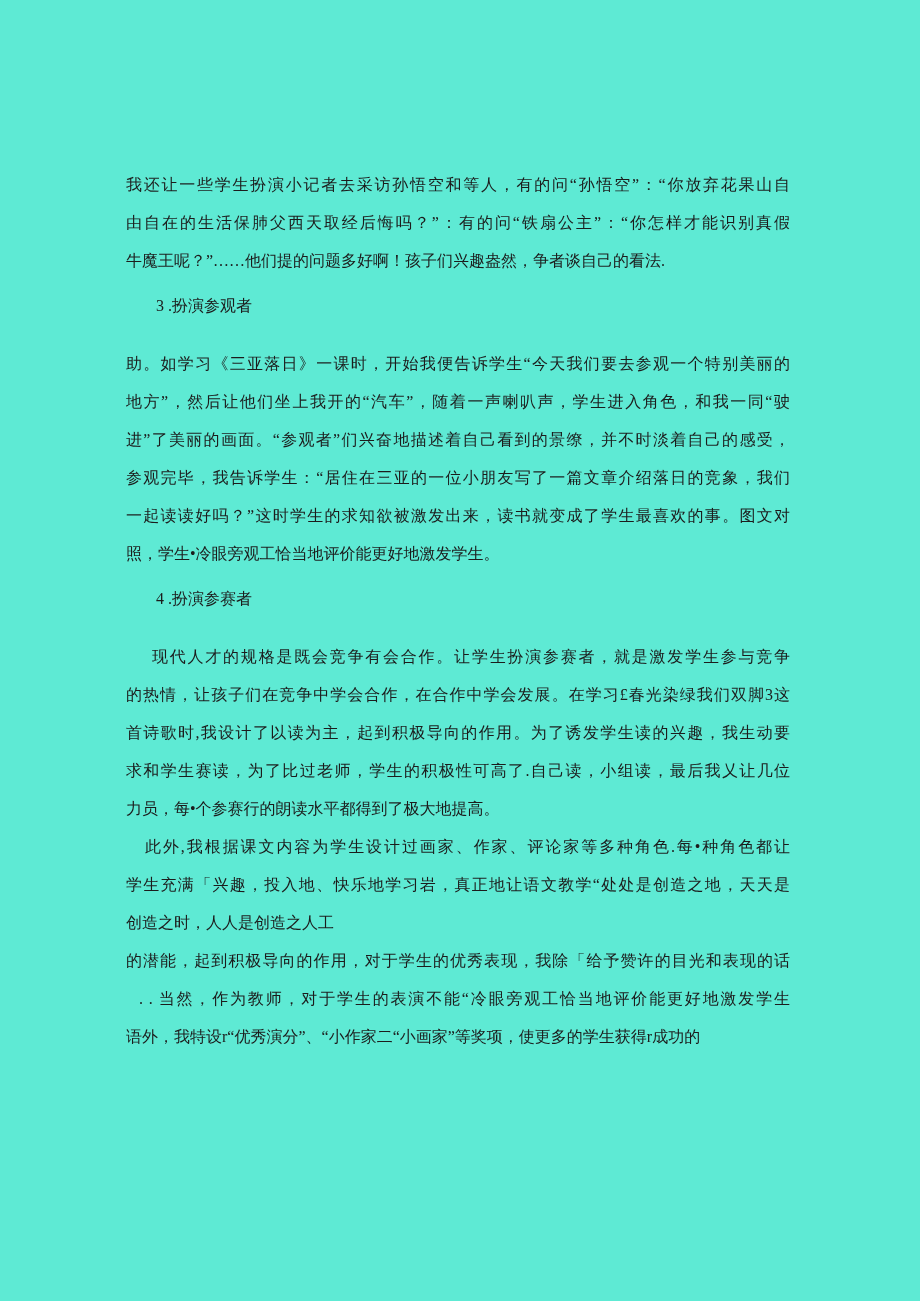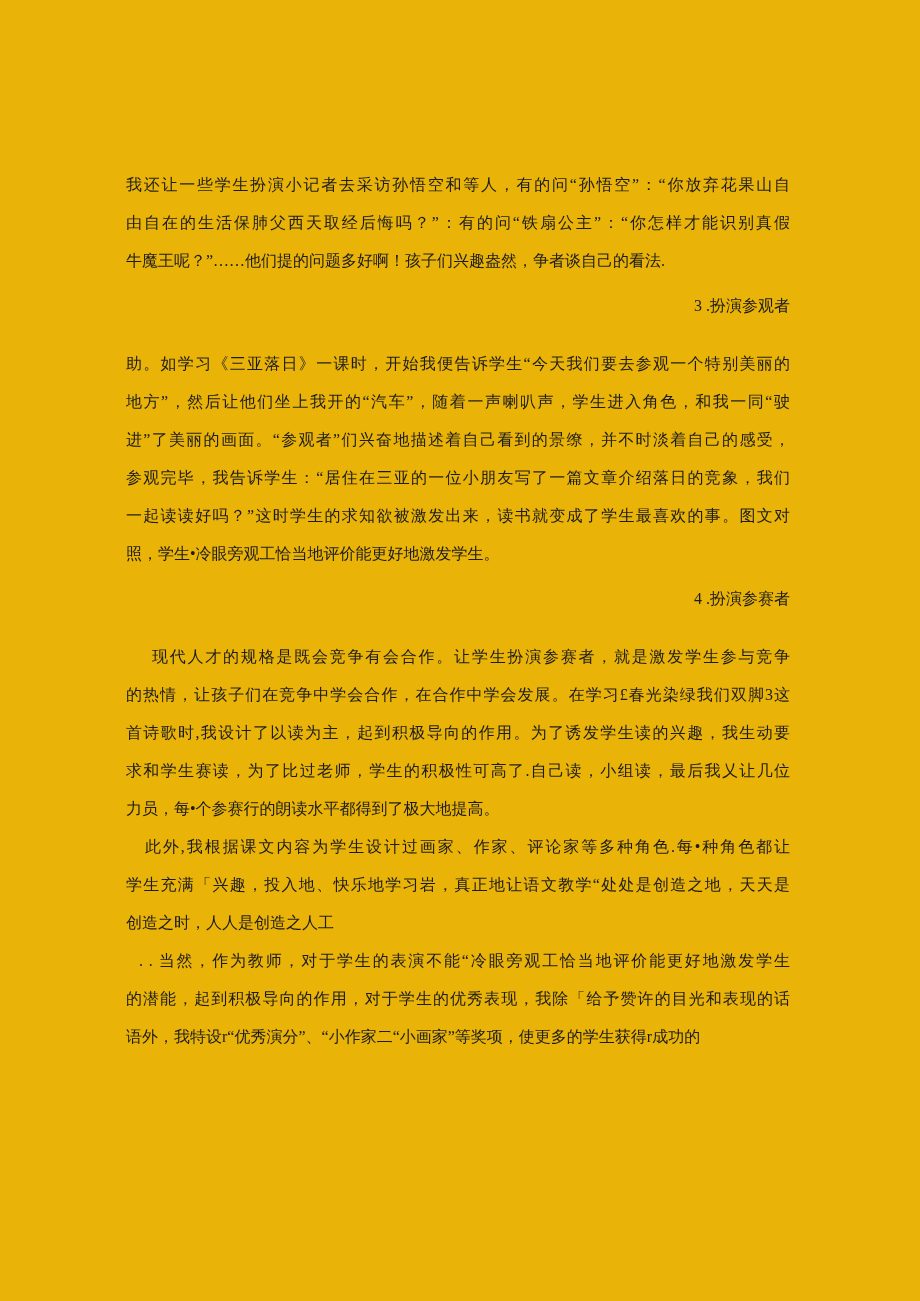--- a/index.html
+++ b/index.html
@@ -4,21 +4,21 @@
 <style>
   html, body {
     margin: 0;
     padding: 0;
     background: #ffffff;
   }
   .page {
     position: relative;
     width: 920px;
     height: 1301px;
-    background: #eab308;
+    background: #5eead4;
     overflow: hidden;
     font-family: "Liberation Serif", "DejaVu Serif", serif;
   }
   .doc {
     position: absolute;
     left: 126px;
     top: 166px;
     width: 664px;
     color: #1c1c1c;
     font-size: 16px;
@@ -35,21 +35,20 @@
   .line.last { text-align-last: left; }
   .ind2 { text-indent: 26px; }
   .ind1 { text-indent: 19px; font-family: Liberation Serif, serif; }
   .ind0 { text-indent: 13px; }
   .heading {
     height: 38px;
     line-height: 38px;
     margin: 7px 0 20px 0;
     text-indent: 30px;
     overflow: hidden;
-    text-align: right;
   }
 </style>
 </head>
 <body>
 
 <div class="page">
   <div class="doc">
 
     <div class="para">
       <div class="line">我还让一些学生扮演小记者去采访孙悟空和等人，有的问“孙悟空”：“你放弃花果山自</div>
@@ -78,19 +77,19 @@
       <div class="line last">力员，每•个参赛行的朗读水平都得到了极大地提高。</div>
     </div>
 
     <div class="para">
       <div class="line ind1">此外,我根据课文内容为学生设计过画家、作家、评论家等多种角色.每•种角色都让</div>
       <div class="line">学生充满「兴趣，投入地、快乐地学习岩，真正地让语文教学“处处是创造之地，天天是</div>
       <div class="line last">创造之时，人人是创造之人工</div>
     </div>
 
     <div class="para">
+      <div class="line">的潜能，起到积极导向的作用，对于学生的优秀表现，我除「给予赞许的目光和表现的话</div>
       <div class="line ind0">. . 当然，作为教师，对于学生的表演不能“冷眼旁观工恰当地评价能更好地激发学生</div>
-      <div class="line">的潜能，起到积极导向的作用，对于学生的优秀表现，我除「给予赞许的目光和表现的话</div>
       <div class="line last">语外，我特设r“优秀演分”、“小作家二“小画家”等奖项，使更多的学生获得r成功的</div>
     </div>
 
   </div>
 </div>
 
 </body></html>

